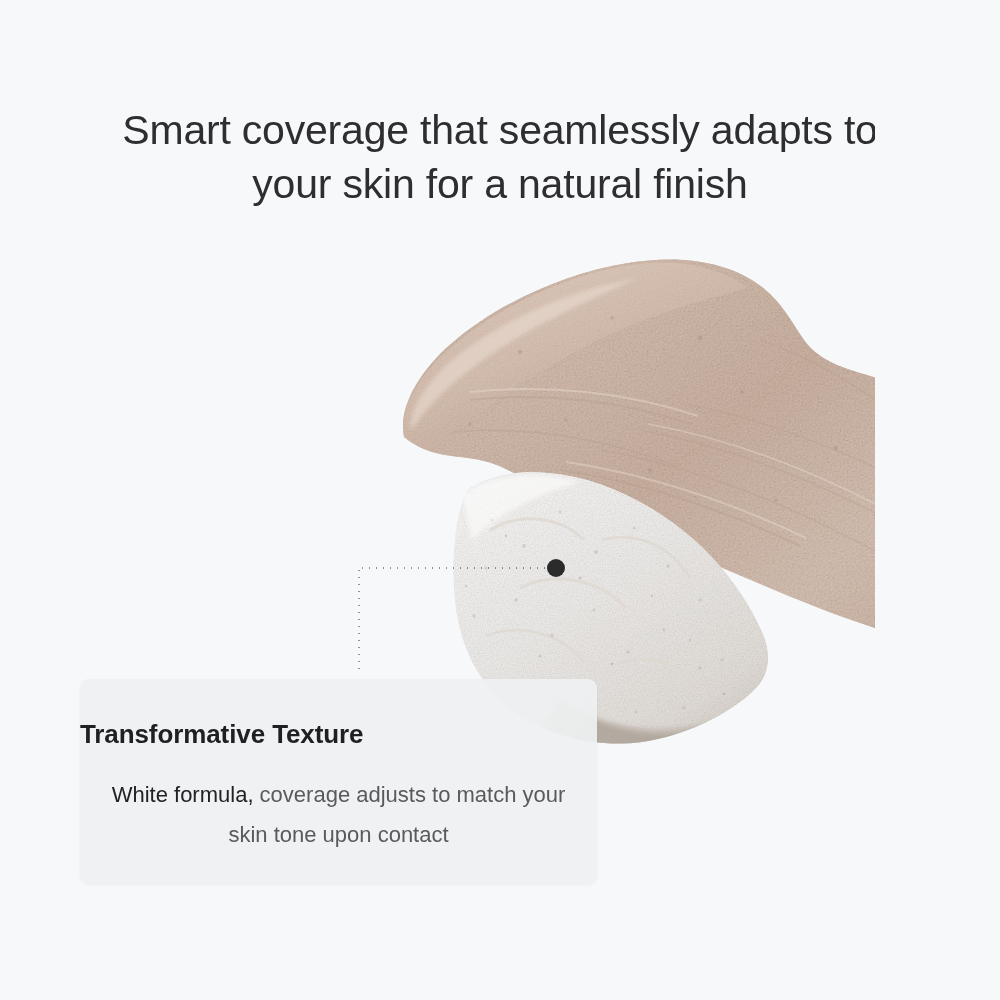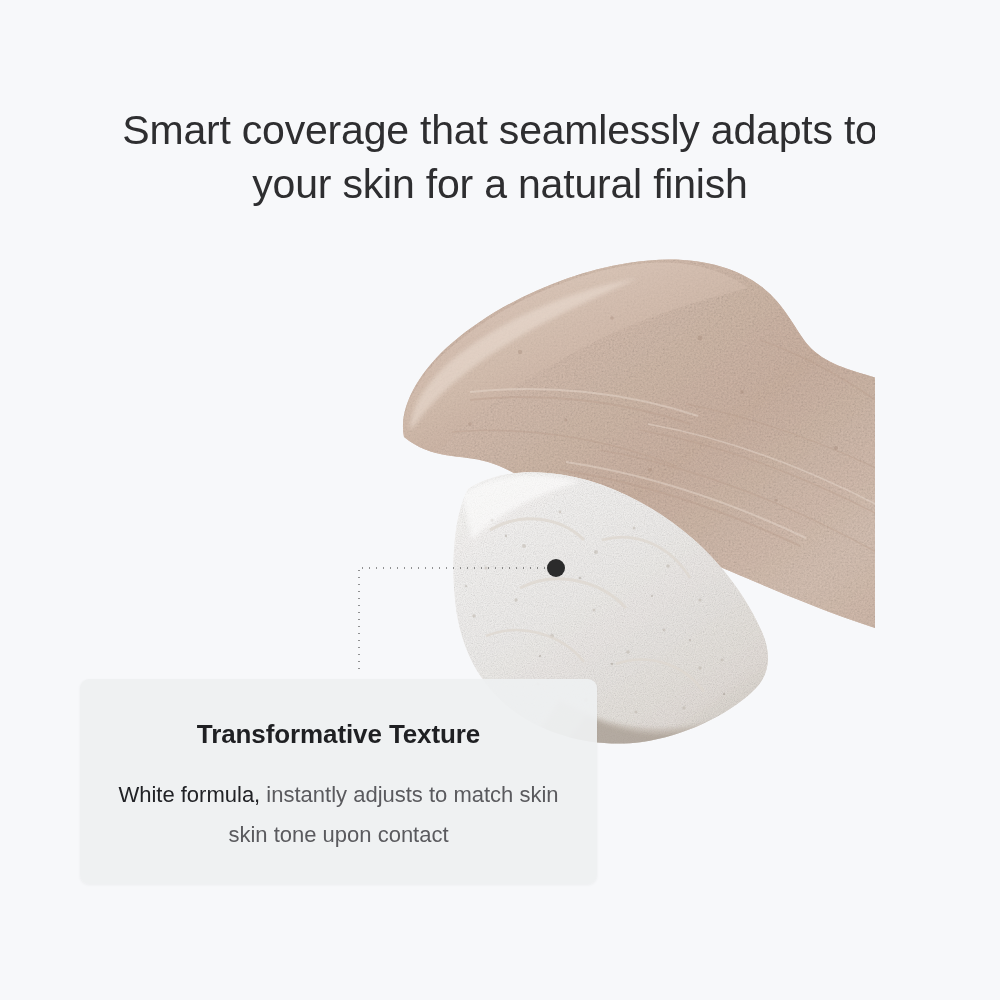--- a/index.html
+++ b/index.html
@@ -88,21 +88,20 @@
     height: 205px;
     background: rgba(238, 240, 241, 0.93);
     border-radius: 9px;
     box-shadow: 0 1px 3px rgba(30, 30, 40, 0.05);
   }
   .card-title {
     position: absolute;
     left: 0;
     top: 40px;
     width: 517px;
-    text-align: center;
     font-size: 26px;
     font-weight: 700;
     letter-spacing: -0.1px;
     color: #1f2023;
   }
   .card-body {
     position: absolute;
     left: 18px;
     top: 96px;
     width: 481px;
@@ -296,17 +295,17 @@
     </g>
   </svg>
 
   <div class="leader-h"></div>
   <div class="leader-v"></div>
   <div class="leader-dot"></div>
 
   <div class="info-card">
     <div class="card-title">Transformative Texture</div>
     <div class="card-body">
-      <span class="lead">White formula,</span><span> instantly adjusts to match skin skin tone upon contact</span>
+      <span class="lead">White formula,</span><span> coverage adjusts to match your skin tone upon contact</span>
     </div>
   </div>
 
 </div>
 
 </body></html>

